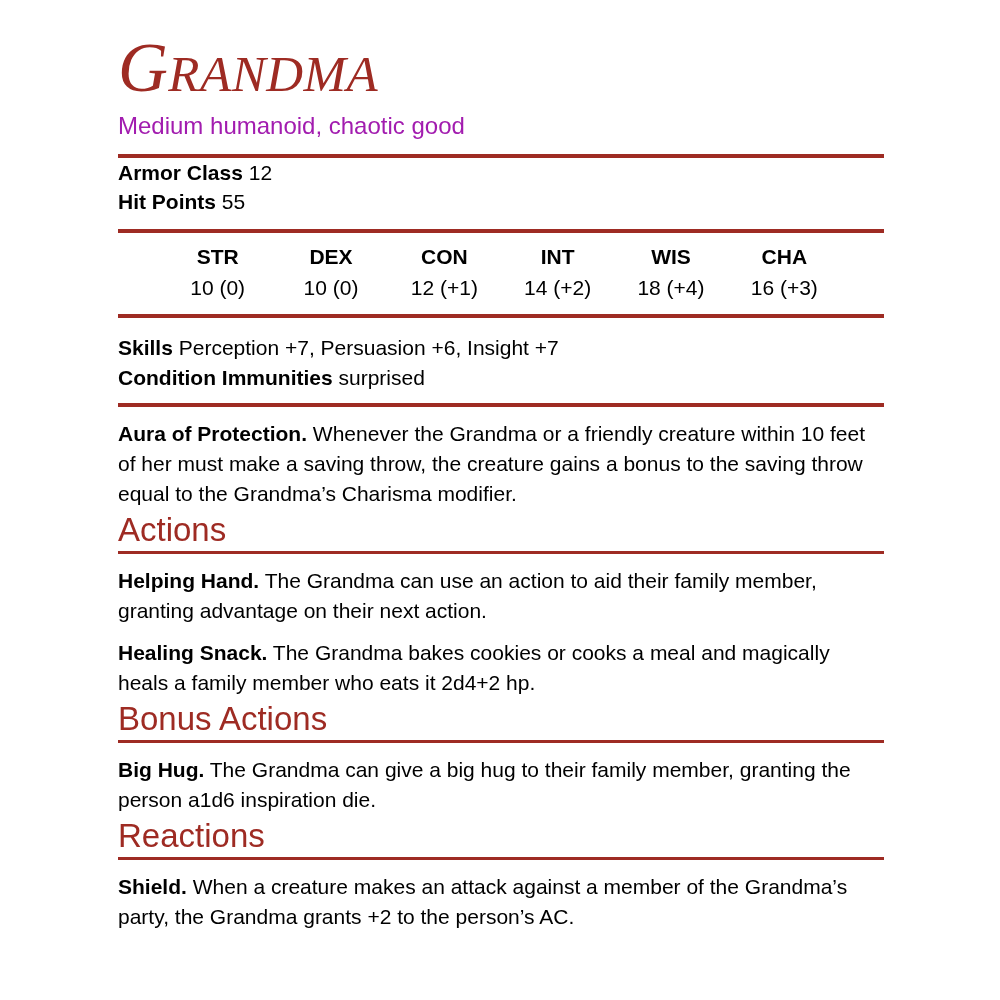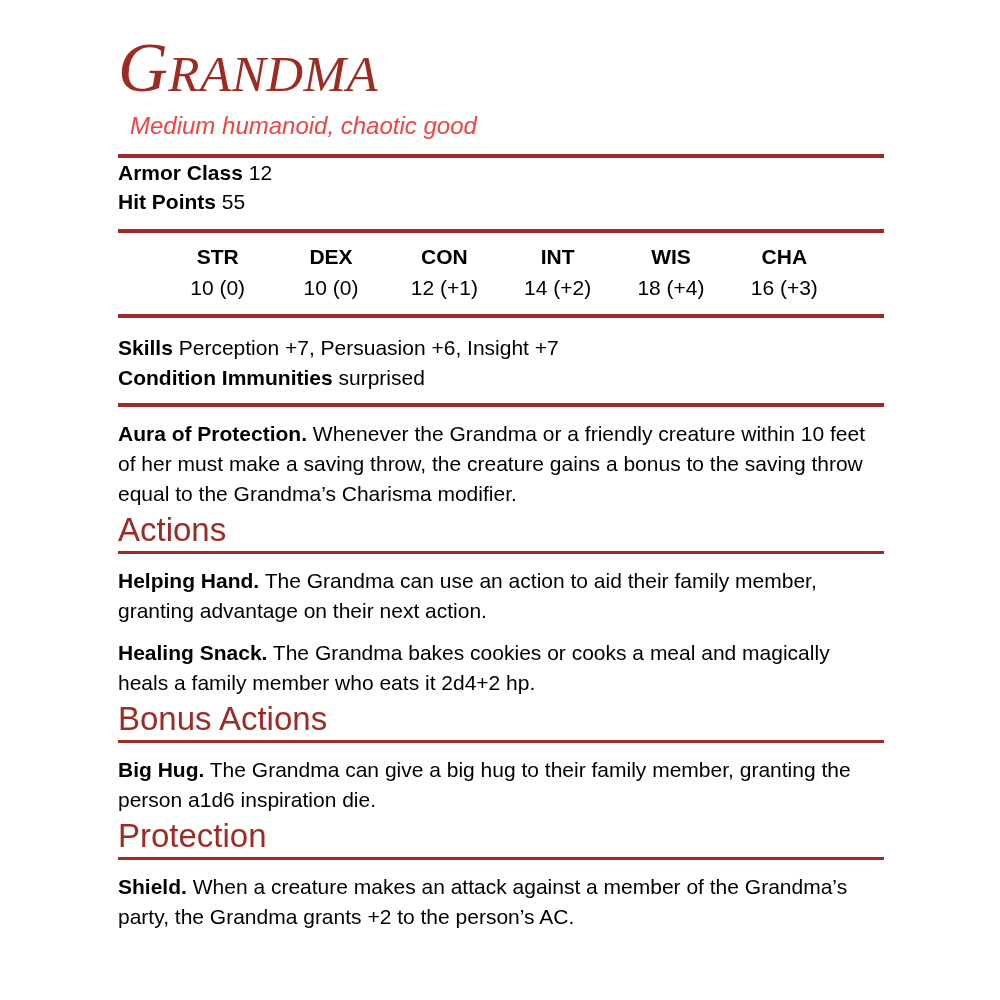--- a/index.html
+++ b/index.html
@@ -28,25 +28,24 @@
     color: #9e2b23;
     font-size: 51px;
     line-height: 64px;
     letter-spacing: 0.5px;
     font-style: italic;
   }
   .title .initial {
     font-size: 69px;
   }
   .subtitle {
-    margin: 6px 0 0 12px;
-    font-style: italic;
+    margin: 6px 0 0 0;
     font-size: 24px;
     line-height: 28px;
-    color: #ef4444;
+    color: #a21caf;
   }
   .rule {
     height: 4px;
     background: #9e2b23;
     border: 0;
     margin: 14px 0 0 0;
   }
   .rule.r2 { margin-top: 13px; }
   .rule.r3 { margin-top: 14px; }
   .rule.r4 { margin-top: 10px; }
@@ -153,17 +152,17 @@
   <h2 class="section-heading">Actions</h2>
 
   <p class="entry"><b>Helping Hand.</b> <span>The Grandma can use an action to aid their family member, granting advantage on their next action.</span></p>
 
   <p class="entry"><b>Healing Snack.</b> <span>The Grandma bakes cookies or cooks a meal and magically heals a family member who eats it 2d4+2 hp.</span></p>
 
   <h2 class="section-heading">Bonus Actions</h2>
 
   <p class="entry"><b>Big Hug.</b> <span>The Grandma can give a big hug to their family member, granting the person a1d6 inspiration die.</span></p>
 
-  <h2 class="section-heading">Protection</h2>
+  <h2 class="section-heading">Reactions</h2>
 
   <p class="entry"><b>Shield.</b> <span>When a creature makes an attack against a member of the Grandma’s party, the Grandma grants +2 to the person’s AC.</span></p>
 
 </div>
 
 </body></html>

